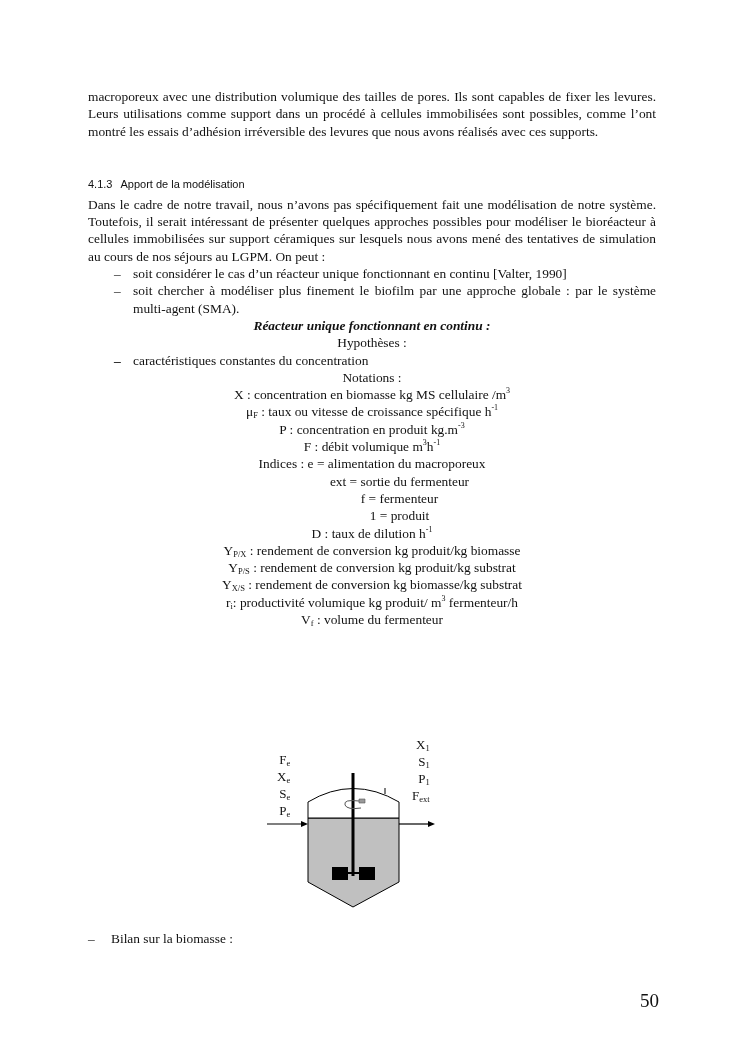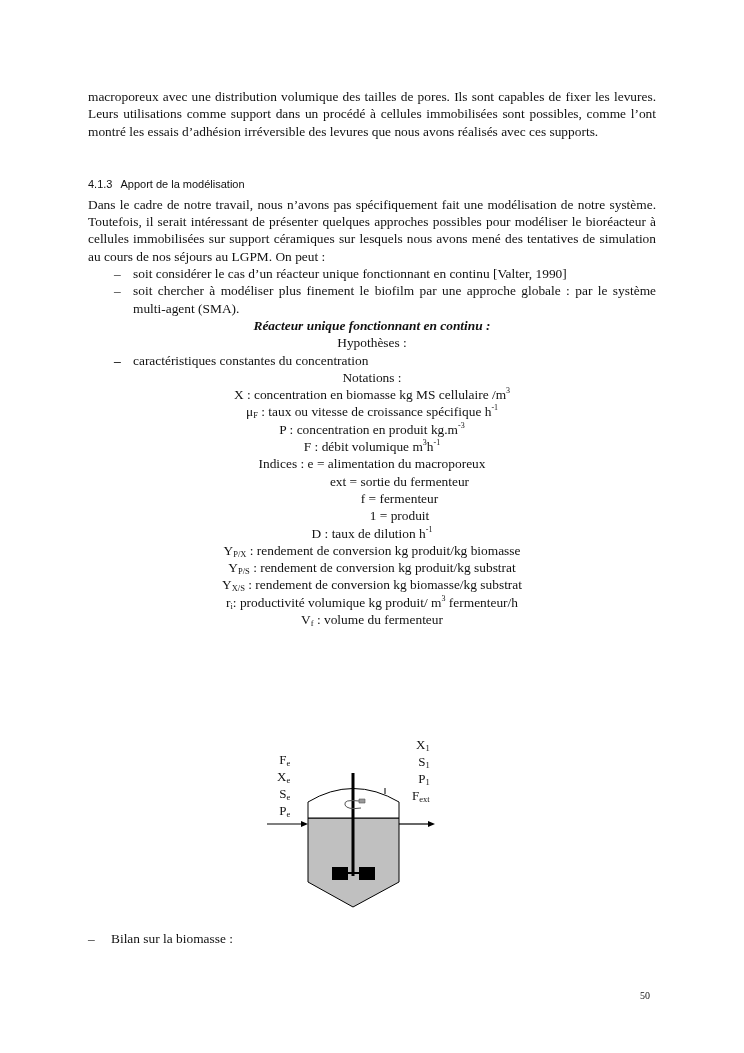--- a/index.html
+++ b/index.html
@@ -15,21 +15,21 @@
     ul.dash li { position: relative; padding-left: 45px; line-height: 17.3px; text-align: justify; text-align-last: left; }
     ul.dash li .d { position: absolute; left: 26px; top: 0; }
     .bi { font-weight: bold; font-style: italic; }
     .indent { padding-left: 55px; }
     sup { font-size: 8px; vertical-align: 6px; line-height: 0; }
     sub { font-size: 8.5px; vertical-align: -2px; line-height: 0; }
     .diagram { position: absolute; left: 255px; top: 733px; width: 200px; height: 200px; }
     .lbl { position: absolute; font-family: "Liberation Serif", serif; font-size: 13px; line-height: 17px; text-align: right; }
     .bottom-item { position: absolute; left: 88px; top: 931px; }
     .bottom-item .d { display: inline-block; width: 23px; }
-    .pagenum { position: absolute; left: 640px; top: 990px; font-size: 10px; }
+    .pagenum { position: absolute; left: 640px; top: 990px; font-size: 19px; }
   </style>
 </head>
 <body>
 
 <div class="page">
   <p class="just">macroporeux avec une distribution volumique des tailles de pores. Ils sont capables de fixer les levures. Leurs utilisations comme support dans un procédé à cellules immobilisées sont possibles, comme l’ont montré les essais d’adhésion irréversible des levures que nous avons réalisés avec ces supports.</p>
 
   <div class="heading">
     <span class="num">4.1.3</span><span>Apport de la modélisation</span>
   </div>

